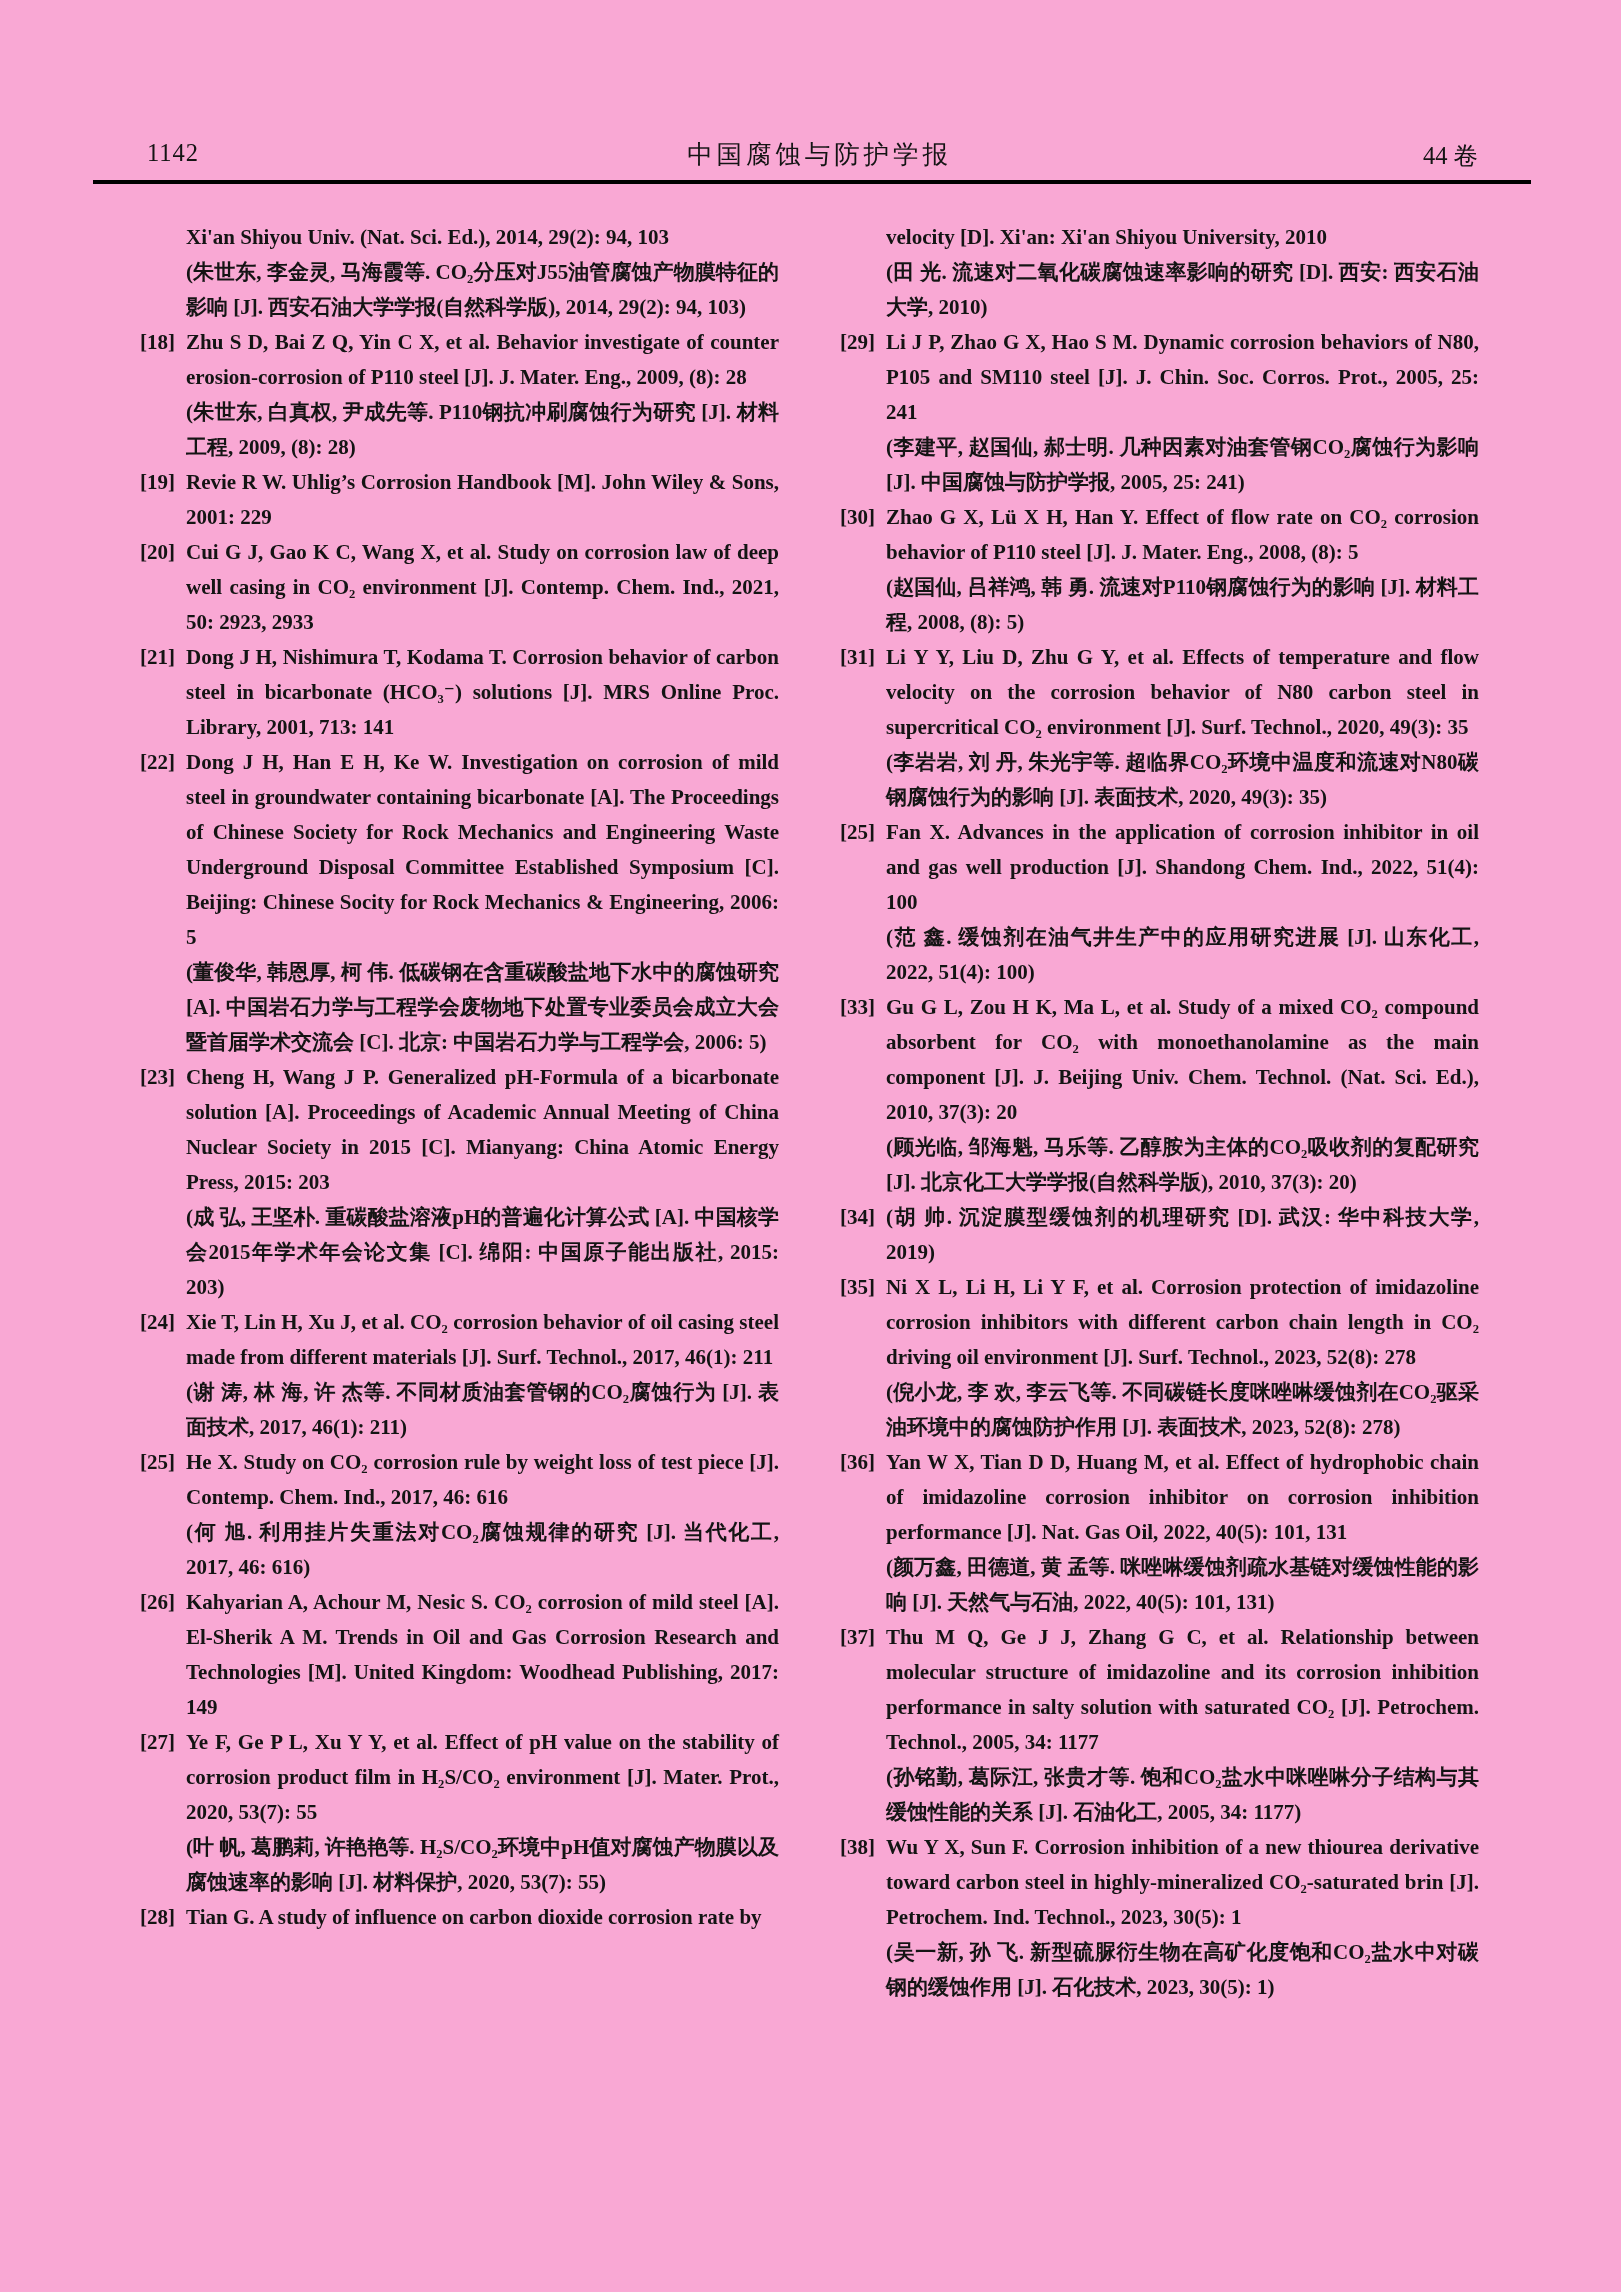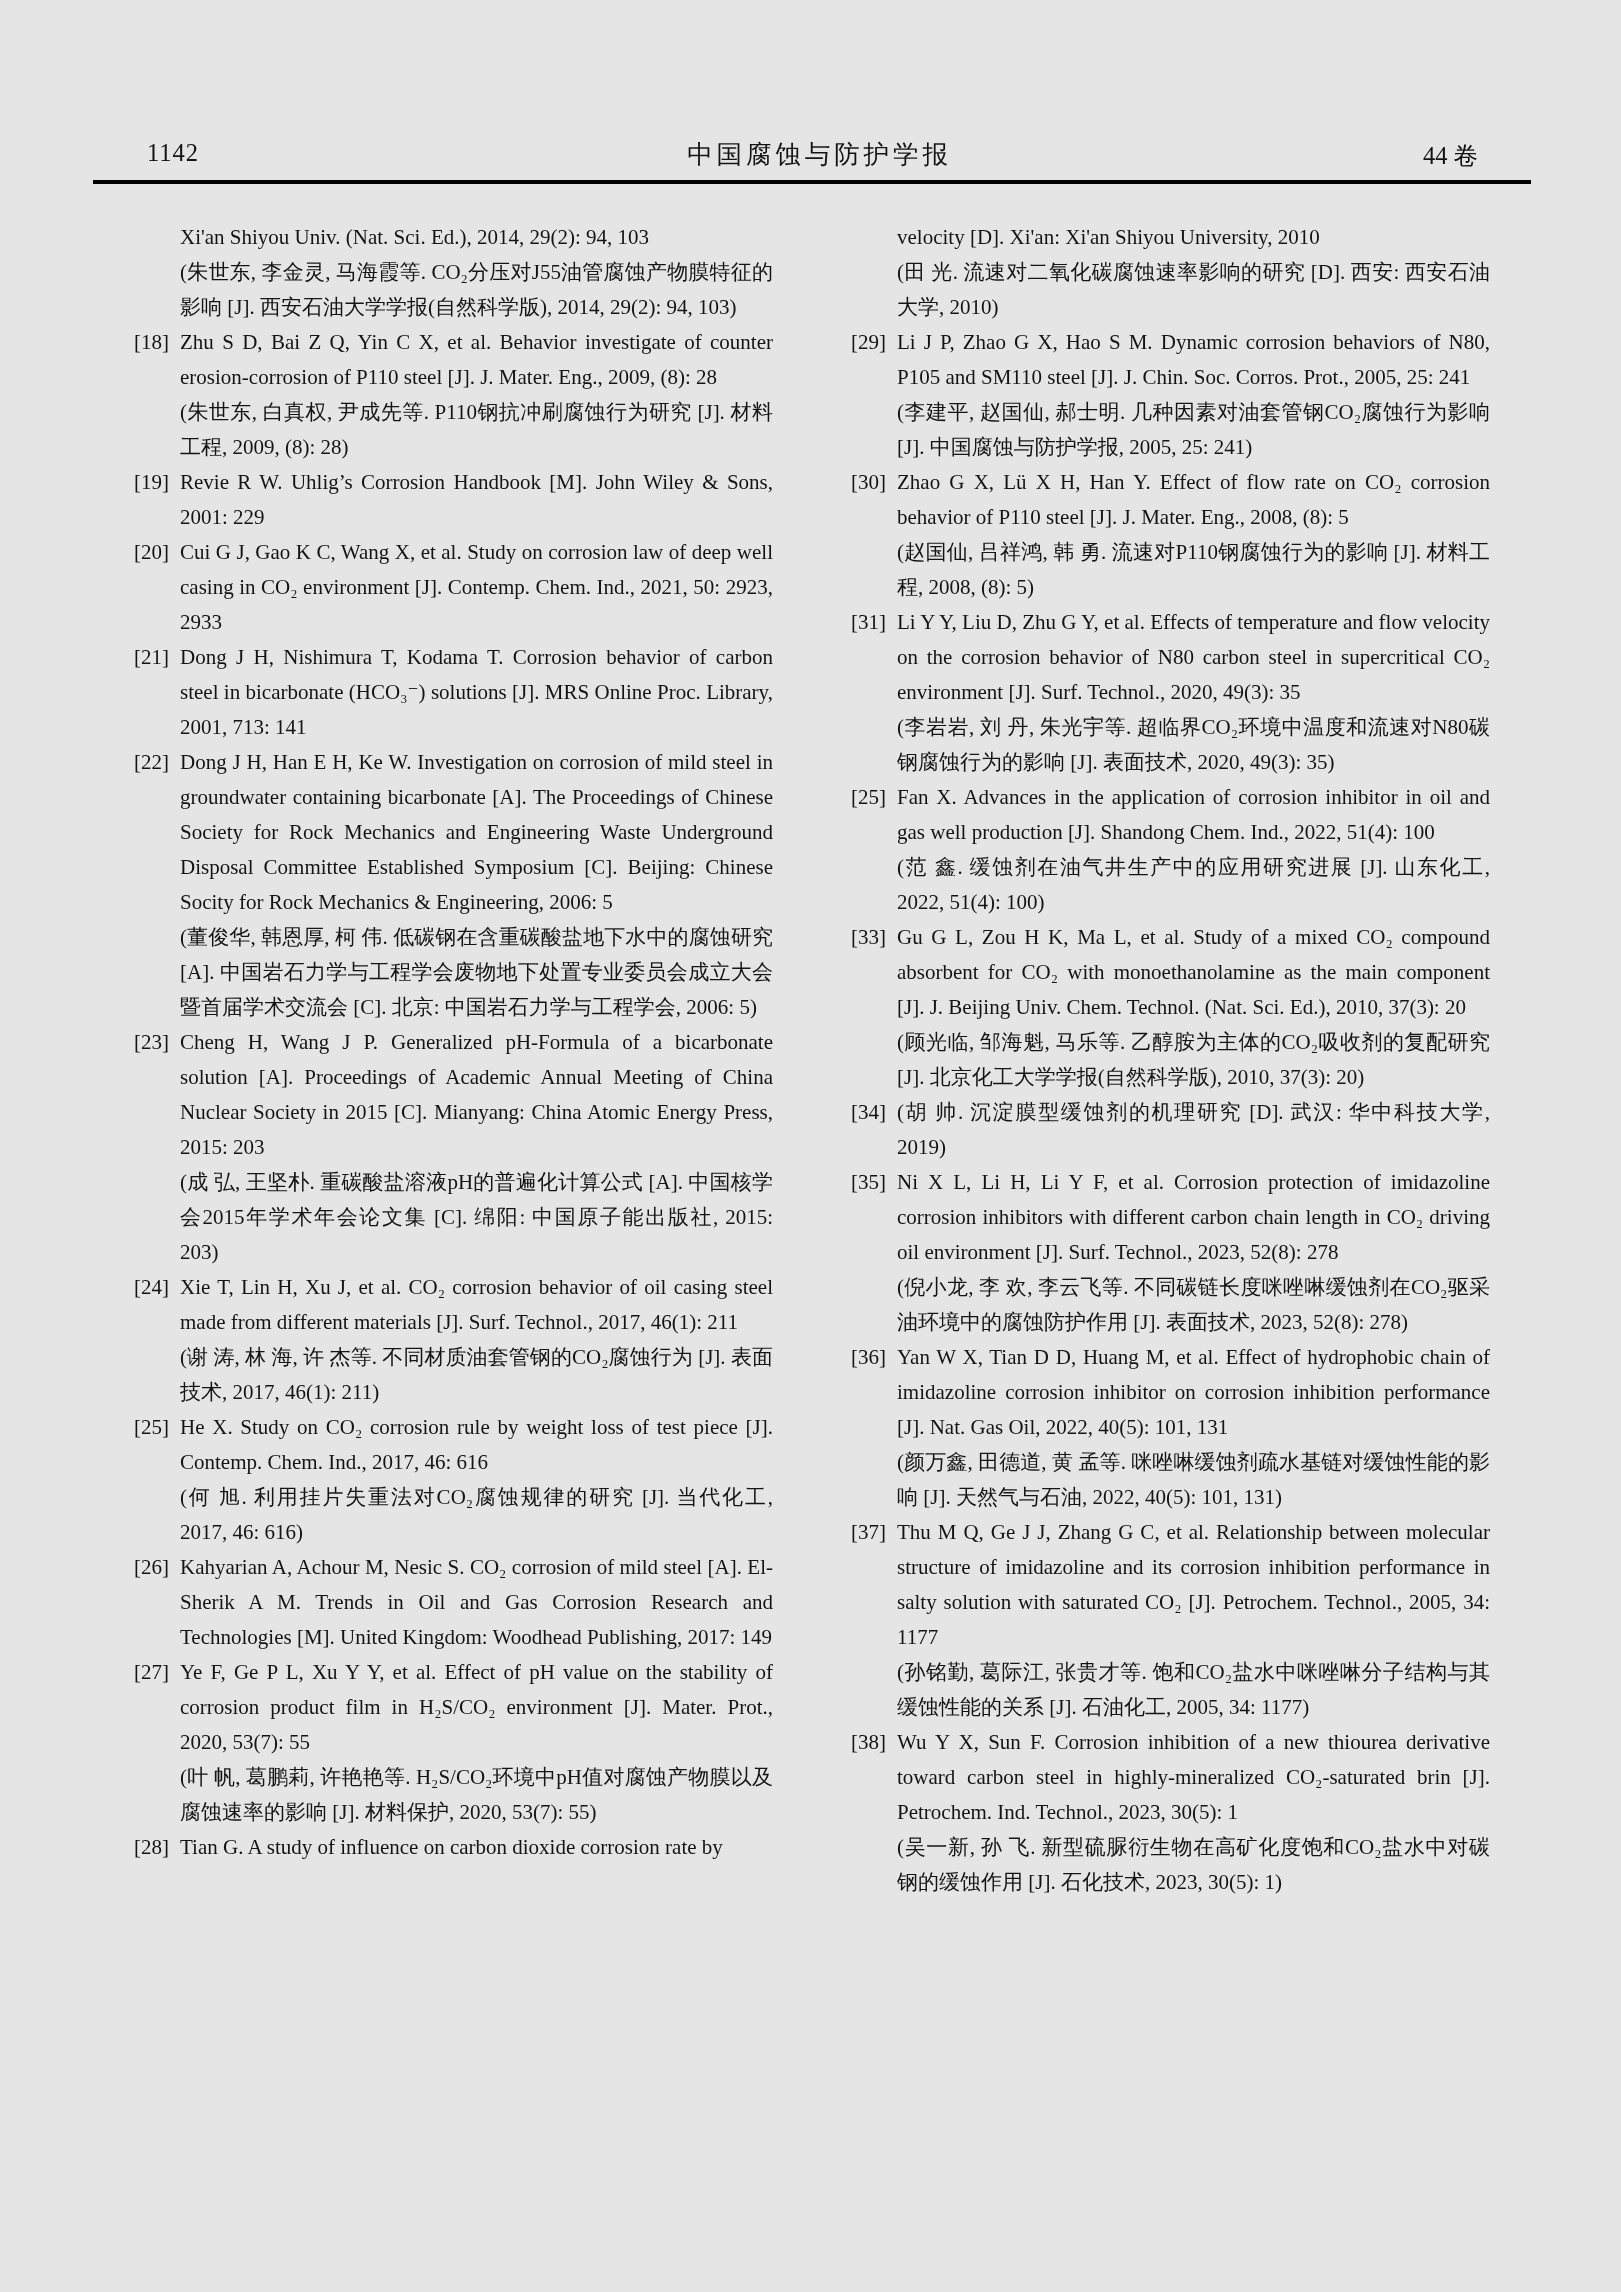--- a/index.html
+++ b/index.html
@@ -1,35 +1,36 @@
 <!DOCTYPE html>
 <html><head>
 <meta charset="utf-8">
 <style>
   html, body { margin: 0; padding: 0; }
   .page {
     position: relative;
     width: 1621px;
     height: 2293px;
-    background: #e5e5e5;
+    background: #f9a8d4;
     font-family: "Liberation Serif", "DejaVu Serif", serif;
     color: #141414;
     overflow: hidden;
   }
   .header { position: absolute; left: 147px; right: 143px; top: 135px; height: 41px; font-size: 23.5px; }
   .page-number { position: absolute; left: 0; top: 3.9px; font-size: 24.5px; letter-spacing: 1px; }
   .journal-title { position: absolute; left: 14px; right: 0; top: 2px; text-align: center; font-size: 25.5px; letter-spacing: 3.9px; }
   .volume-label { position: absolute; right: 0; top: 3.9px; font-size: 24.5px; }
   .header-rule { position: absolute; left: 93px; right: 90px; top: 180px; height: 3.9px; background: #000; }
   .columns {
     position: absolute;
-    left: 134px;
+    left: 140px;
     top: 220px;
     display: flex;
-    gap: 78px;
+    gap: 61px;
+    font-weight: bold;
   }
   .column { width: 639px; }
   .ref {
     position: relative;
     padding-left: 46px;
     font-size: 21px;
     line-height: 35px;
   }
   .ref-label { position: absolute; left: 0; top: 0; }
   .seg { margin: 0; text-align: justify; }

